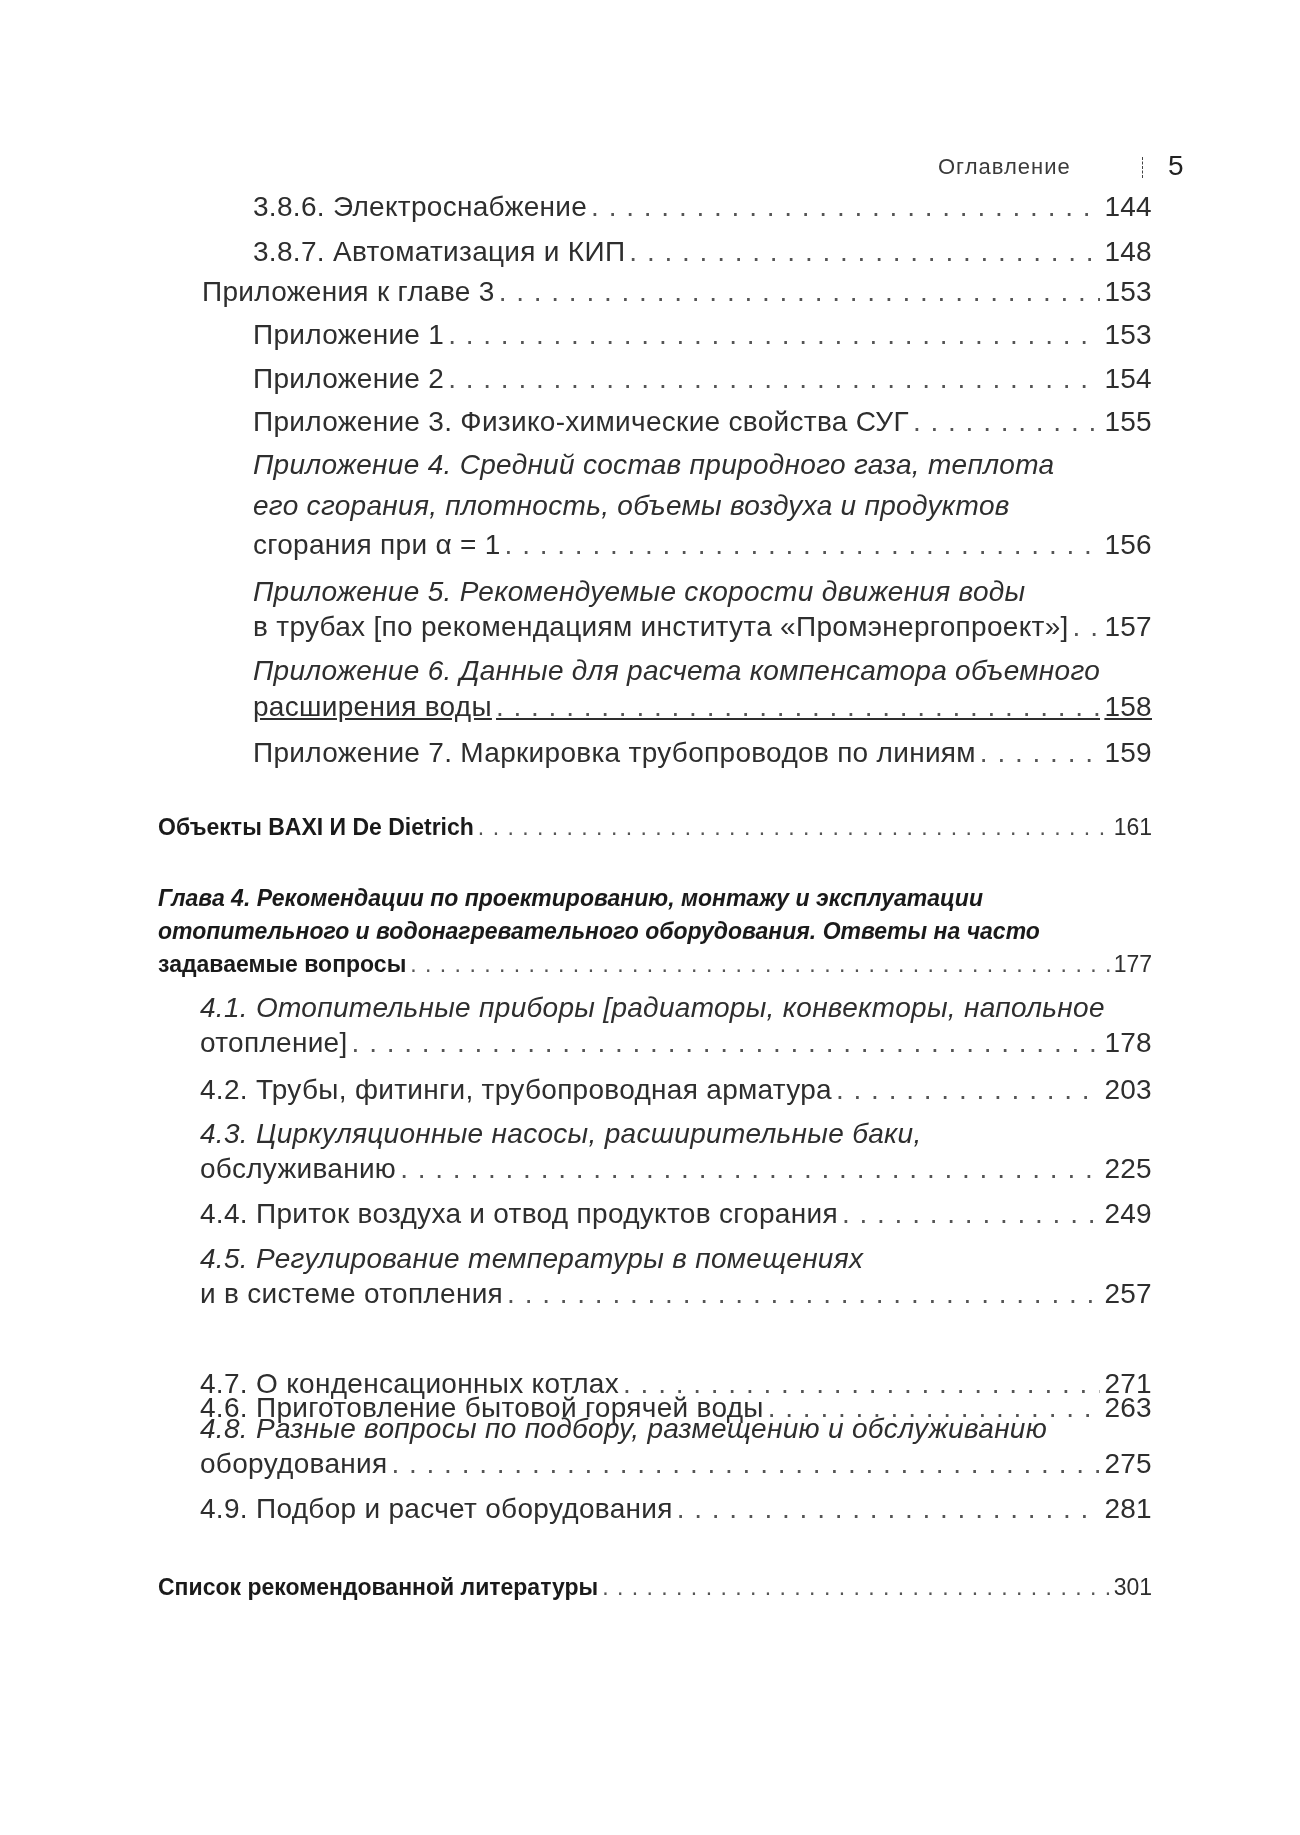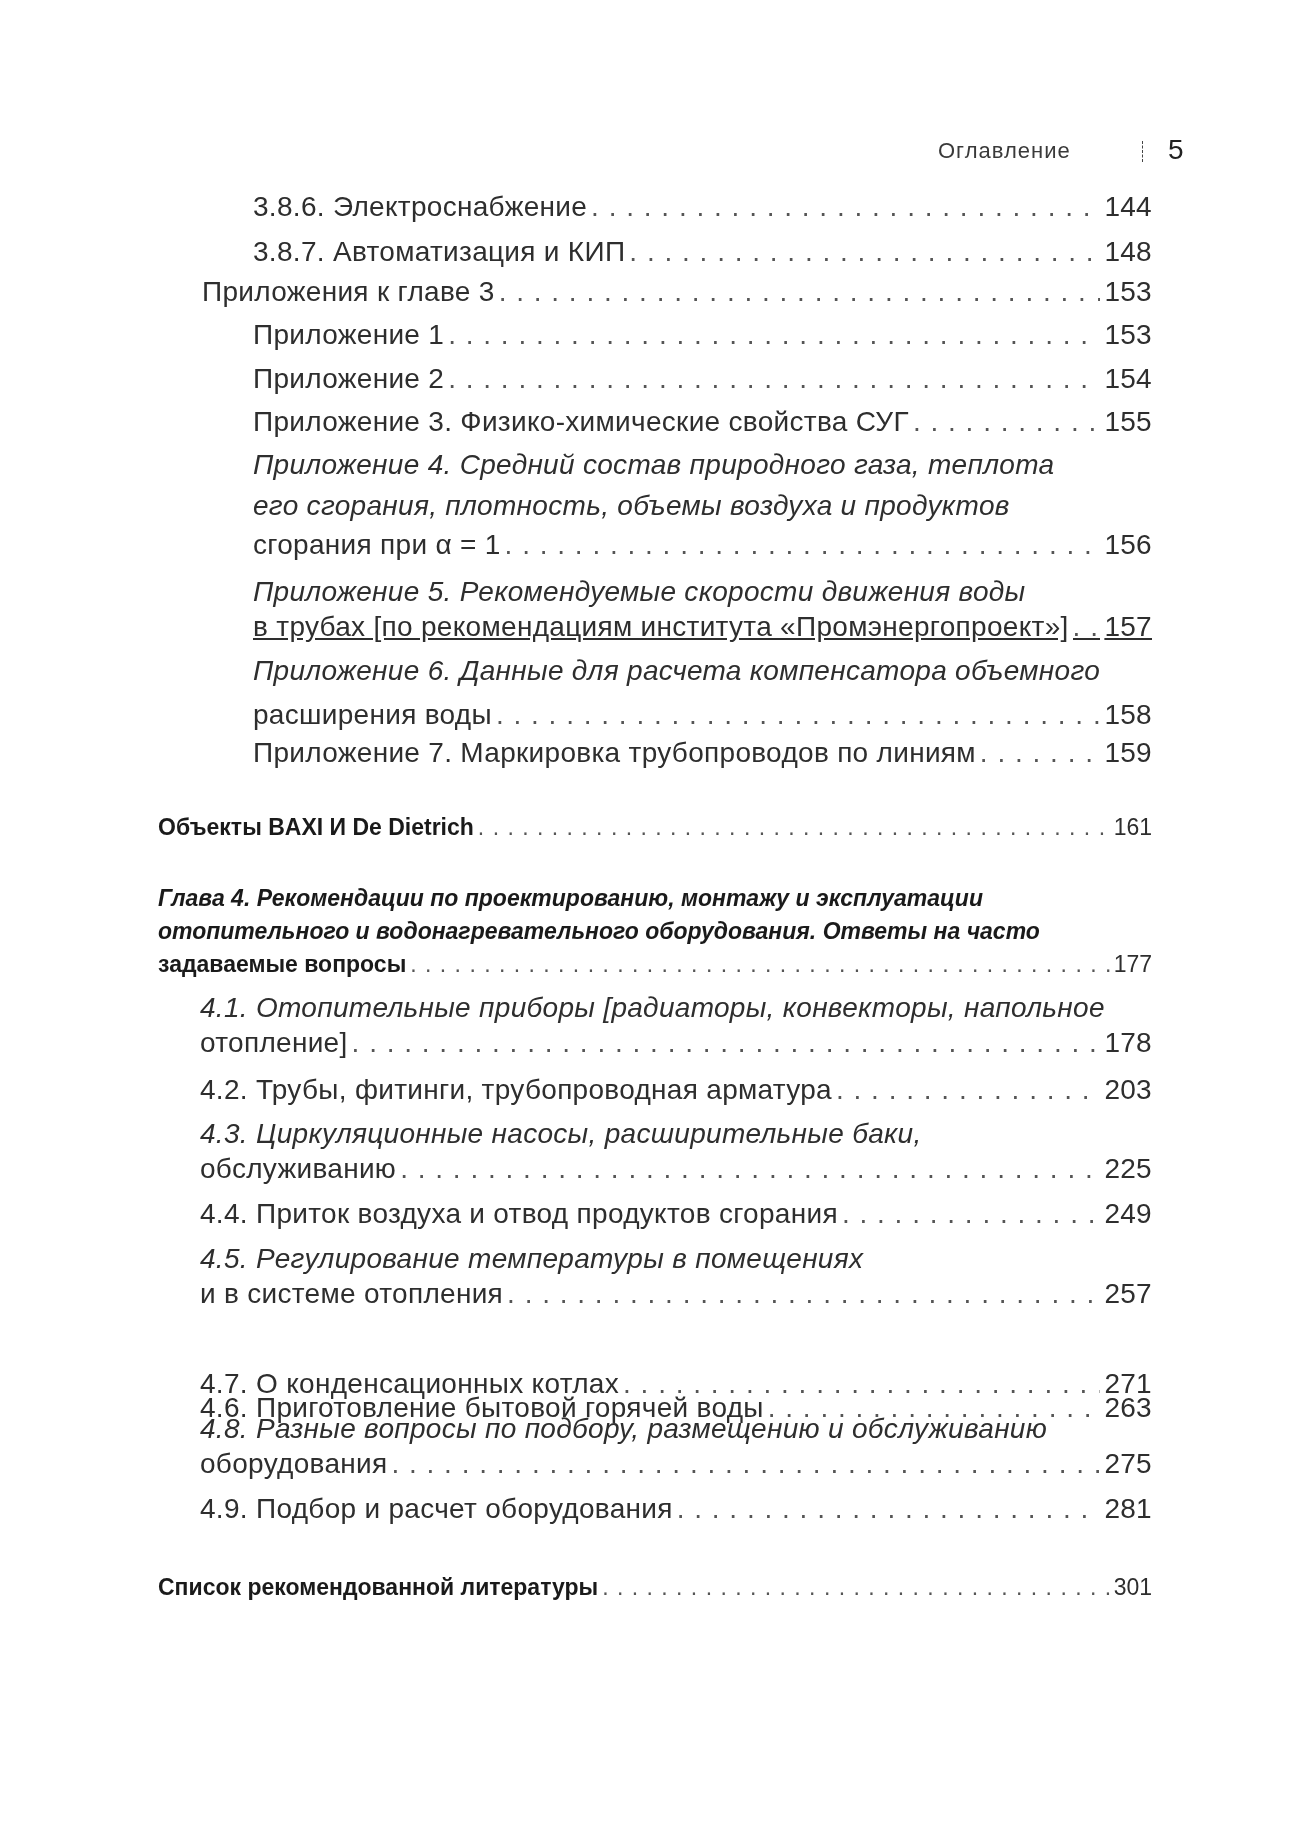--- a/index.html
+++ b/index.html
@@ -1,18 +1,18 @@
 <!DOCTYPE html>
 <html><head>
 <meta charset="utf-8">
 <style>
   html, body { margin: 0; padding: 0; background: #ffffff; }
   body { width: 1300px; height: 1835px; position: relative; overflow: hidden;
          font-family: "Liberation Sans", sans-serif; color: #2a2a2a; }
-  .header { position: absolute; top: 136px; left: 0; width: 1141px; height: 32px; padding-left: 28px; }
+  .header { position: absolute; top: 152px; left: 0; width: 1141px; height: 32px; padding-left: 28px; }
   .header-title { position: absolute; left: 938px; top: 2px; font-size: 22px; letter-spacing: 1px; color: #3a3a3a; }
   .header-sep { position: absolute; left: 1142px; top: 5px; width: 1px; height: 21px; border-left: 1px dashed #444; }
   .header-page { position: absolute; left: 1168px; top: -2px; font-size: 28px; color: #222; }
 
   .toc { position: absolute; left: 0; top: 0; width: 1300px; }
   .entry { position: absolute; right: 148px; font-size: 28px; line-height: 36px; letter-spacing: 0.3px; color: #2e2e2e; }
   .entry.bold { font-weight: bold; letter-spacing: 0; color: #1a1a1a; font-size: 23px; }
   .line { display: block; white-space: nowrap; font-style: italic; }
   .last-line { display: flex; align-items: baseline; white-space: nowrap; }
   .last-line .txt { flex: 0 0 auto; }
@@ -80,29 +80,29 @@
       <div class="line"><span class="txt">Приложение 4. Средний состав природного газа, теплота</span></div>
       <div class="line" style="margin-top: 5px;"><span class="txt">его сгорания, плотность, объемы воздуха и продуктов</span></div>
       <div class="last-line" style="margin-top: 3px;">
         <span class="txt">сгорания при α = 1</span>
         <span class="dots"></span>
         <span class="pg">156</span>
       </div>
     </div>
     <div class="entry lvl2" style="top: 574px;">
       <div class="line"><span class="txt">Приложение 5. Рекомендуемые скорости движения воды</span></div>
-      <div class="last-line" style="margin-top: -1px; text-decoration: underline;">
+      <div class="last-line" style="margin-top: -1px;">
         <span class="txt">в трубах [по рекомендациям института «Промэнергопроект»]</span>
         <span class="dots"></span>
         <span class="pg">157</span>
       </div>
     </div>
     <div class="entry lvl2" style="top: 653px;">
       <div class="line"><span class="txt">Приложение 6. Данные для расчета компенсатора объемного</span></div>
-      <div class="last-line" style="margin-top: 8px;">
+      <div class="last-line" style="margin-top: 0px; text-decoration: underline;">
         <span class="txt">расширения воды</span>
         <span class="dots"></span>
         <span class="pg">158</span>
       </div>
     </div>
     <div class="entry lvl2" style="top: 735px;">
       <div class="last-line">
         <span class="txt">Приложение 7. Маркировка трубопроводов по линиям</span>
         <span class="dots"></span>
         <span class="pg">159</span>

